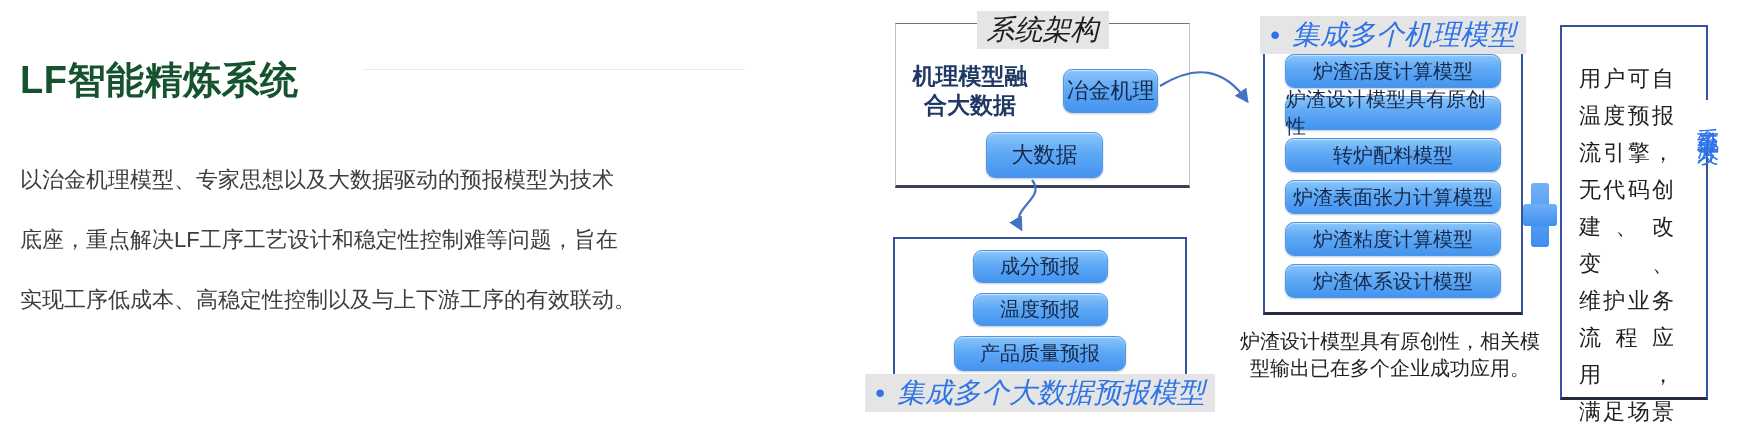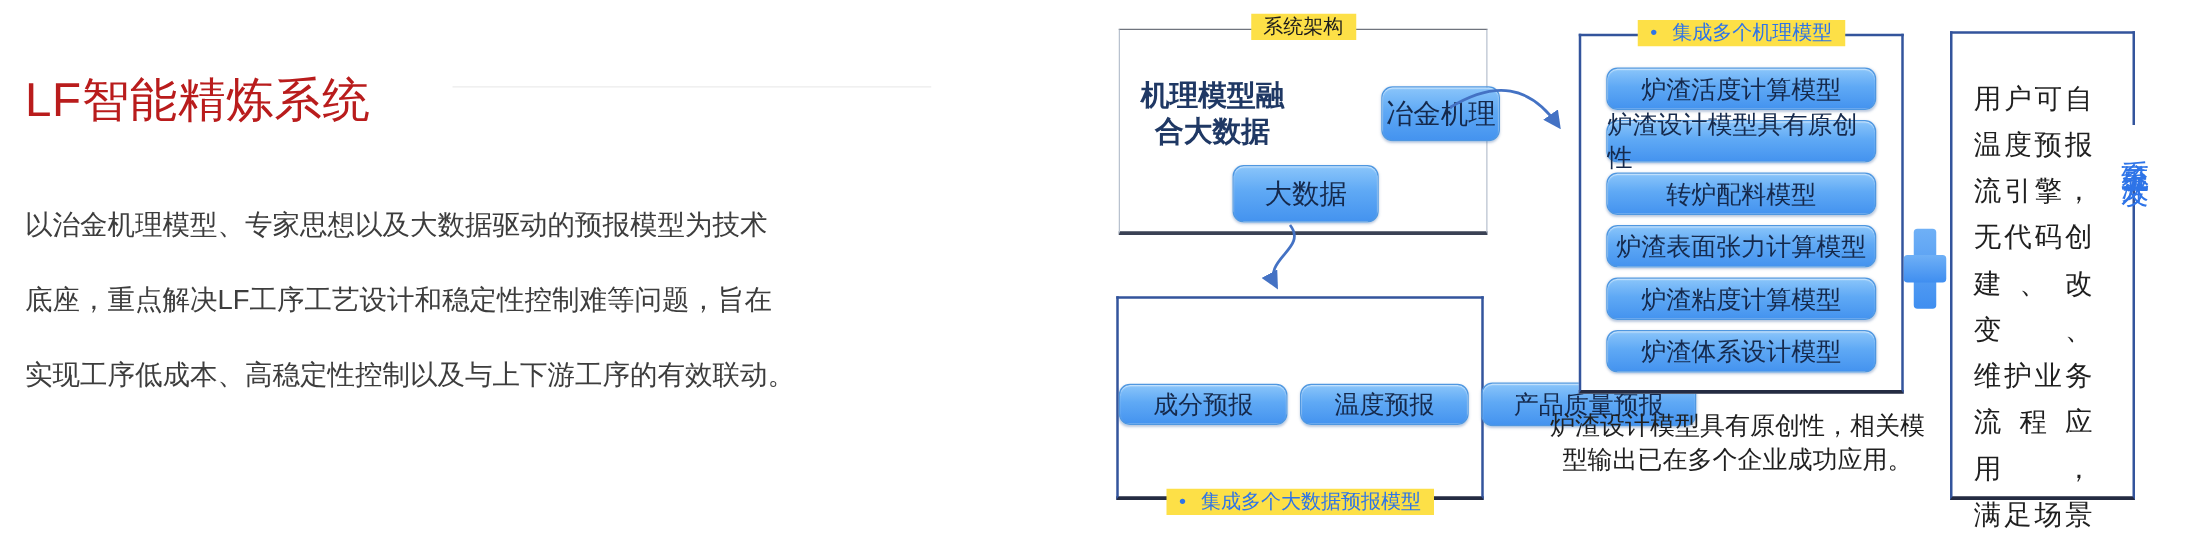--- a/index.html
+++ b/index.html
@@ -1,51 +1,51 @@
 <!DOCTYPE html>
 <html><head>
 <meta charset="utf-8">
 <style>
   * { margin:0; padding:0; box-sizing:border-box; }
   html,body { width:1760px; height:430px; background:#ffffff; overflow:hidden;
               font-family:"Liberation Sans", sans-serif; }
   .abs { position:absolute; }
 
   
-  .page-title { left:20px; top:55px; font-size:38px; font-weight:400; color:#b91c1c; letter-spacing:0.5px; }
+  .page-title { left:20px; top:55px; font-size:38px; font-weight:700; color:#14532d; letter-spacing:0.5px; }
   .title-rule { left:362px; top:69px; width:383px; height:1px; background:#ececec; }
   .intro { left:20px; top:150px; width:745px; font-size:22px; color:#3d3d3d; line-height:60px; }
 
   
   .dbox { background:#fff; border:2px solid #33549c; border-bottom:3px solid #242b42; }
-  .legend { position:absolute; left:50%; transform:translateX(-50%); background:#fde047;
-            padding:0 10px; white-space:nowrap; font-size:16px; }
+  .legend { position:absolute; left:50%; transform:translateX(-50%); background:#e5e5e5;
+            padding:0 10px; white-space:nowrap; font-size:28px;font-style:italic; }
   .legend .bullet { margin-right:12px; }
   .legend-blue { color:#2e74e8; font-weight:500; }
   .legend-dark { color:#1c1c1c; }
 
   
   .pill { background:linear-gradient(180deg,#8ac5fa 0%,#5fa9f5 45%,#4493ef 100%);
           border:1px solid #4f97e0; border-radius:9px; color:#15294c;
           display:flex; align-items:center; justify-content:center;
           font-weight:500; box-shadow:0 1px 2px rgba(60,100,160,.35), inset 0 1px 1px rgba(255,255,255,.55); }
 
   
   .arch-box { left:895px; top:23px; width:295px; height:165px; background:#fff;
               border-top:1px solid #6f747e; border-left:1px solid #b9c2cf; border-right:1px solid #b9c2cf;
               border-bottom:3px solid #3a4154; position:absolute; }
   .arch-box .legend { top:-13px; }
   .arch-label { position:absolute; left:12px; top:38px; width:124px; text-align:center;
                 font-size:23px; line-height:29px; color:#1f3864; font-weight:600; }
-  .arch-btn-1 { position:absolute; left:167px; top:45px; width:95px;  height:44px; font-size:22px;margin-left:42px; }
+  .arch-btn-1 { position:absolute; left:167px; top:45px; width:95px;  height:44px; font-size:22px; }
   .arch-btn-2 { position:absolute; left:90px;  top:108px; width:117px; height:46px; font-size:22px; }
 
   
   .forecast-box { left:893px; top:237px; width:294px; height:163px; position:absolute;
-                  display:flex; flex-direction:row; align-items:center; padding-top:11px; gap:10px; }
+                  display:flex; flex-direction:column; align-items:center; padding-top:11px; gap:10px; }
   .forecast-box .legend { bottom:-15px; }
   .fc-btn { width:135px; height:33px; font-size:20px; flex:none; }
   .fc-btn-wide { width:172px; height:35px; }
 
   
   .mech-box { left:1263px; top:27px; width:260px; height:288px; position:absolute;
               display:flex; flex-direction:column; align-items:center; padding-top:25px; gap:8px; }
   .mech-box .legend { top:-13px; }
   .mech-btn { width:216px; height:34px; font-size:20px; flex:none; }
 

